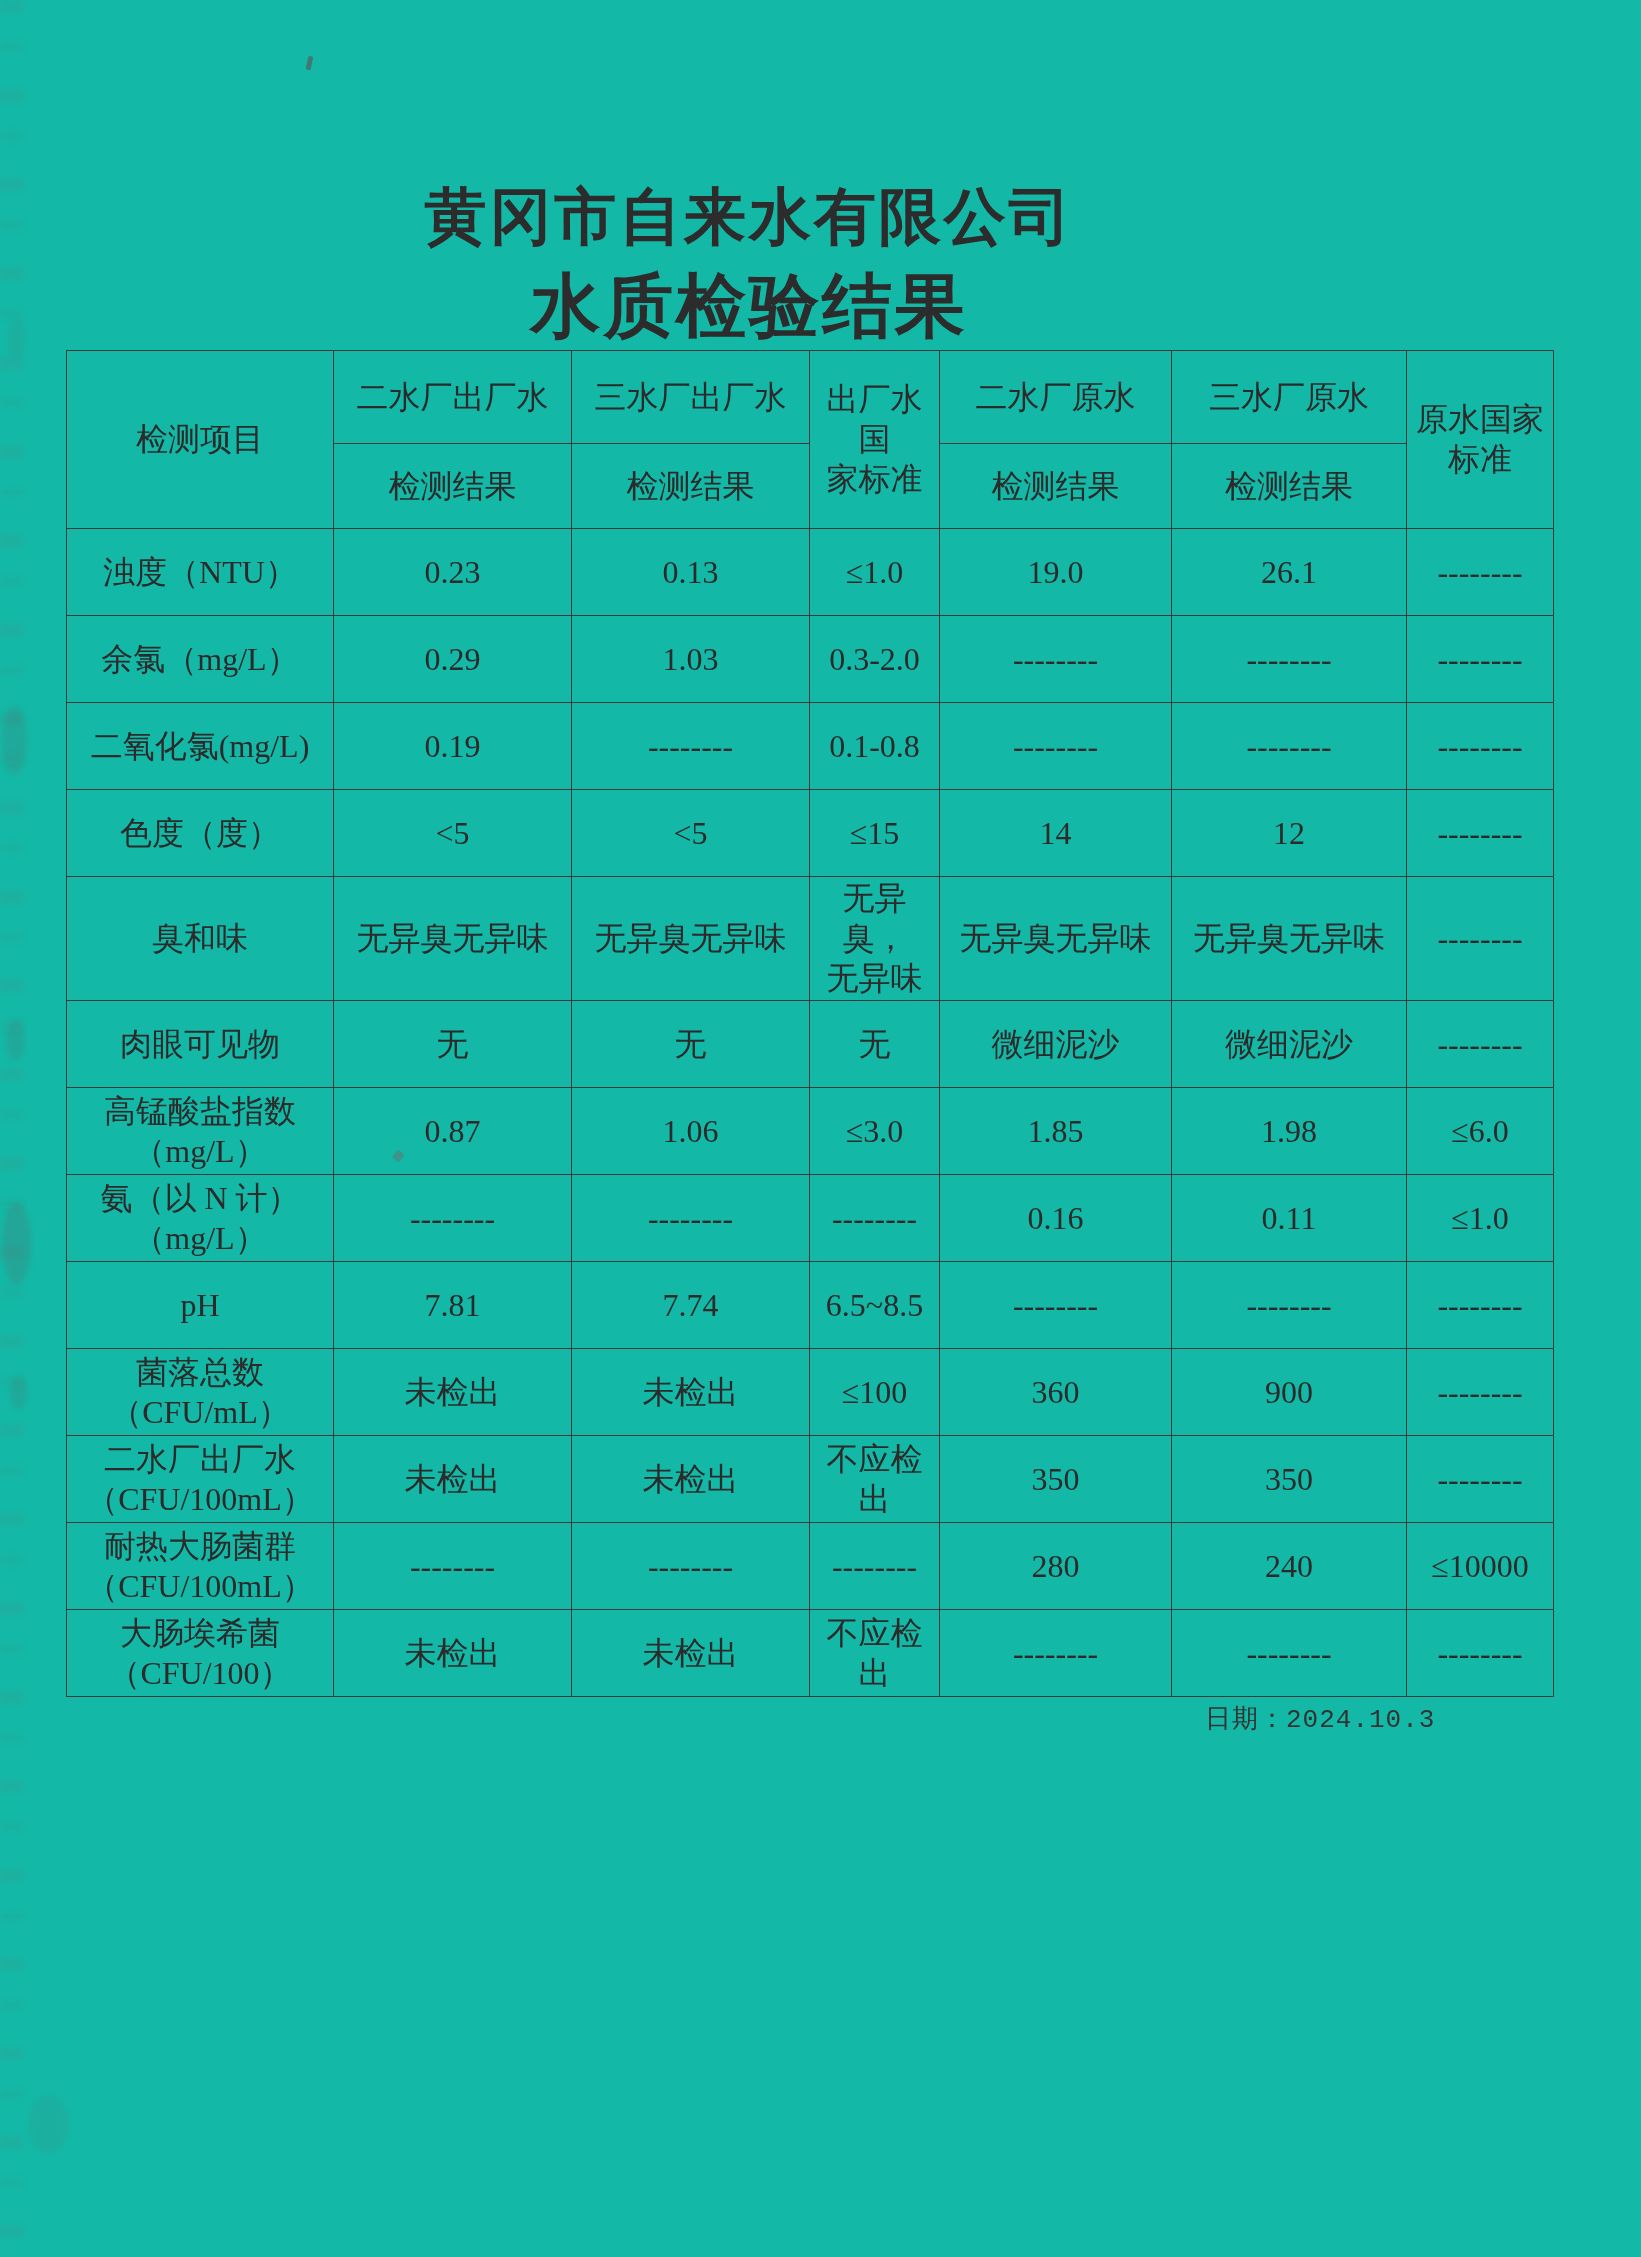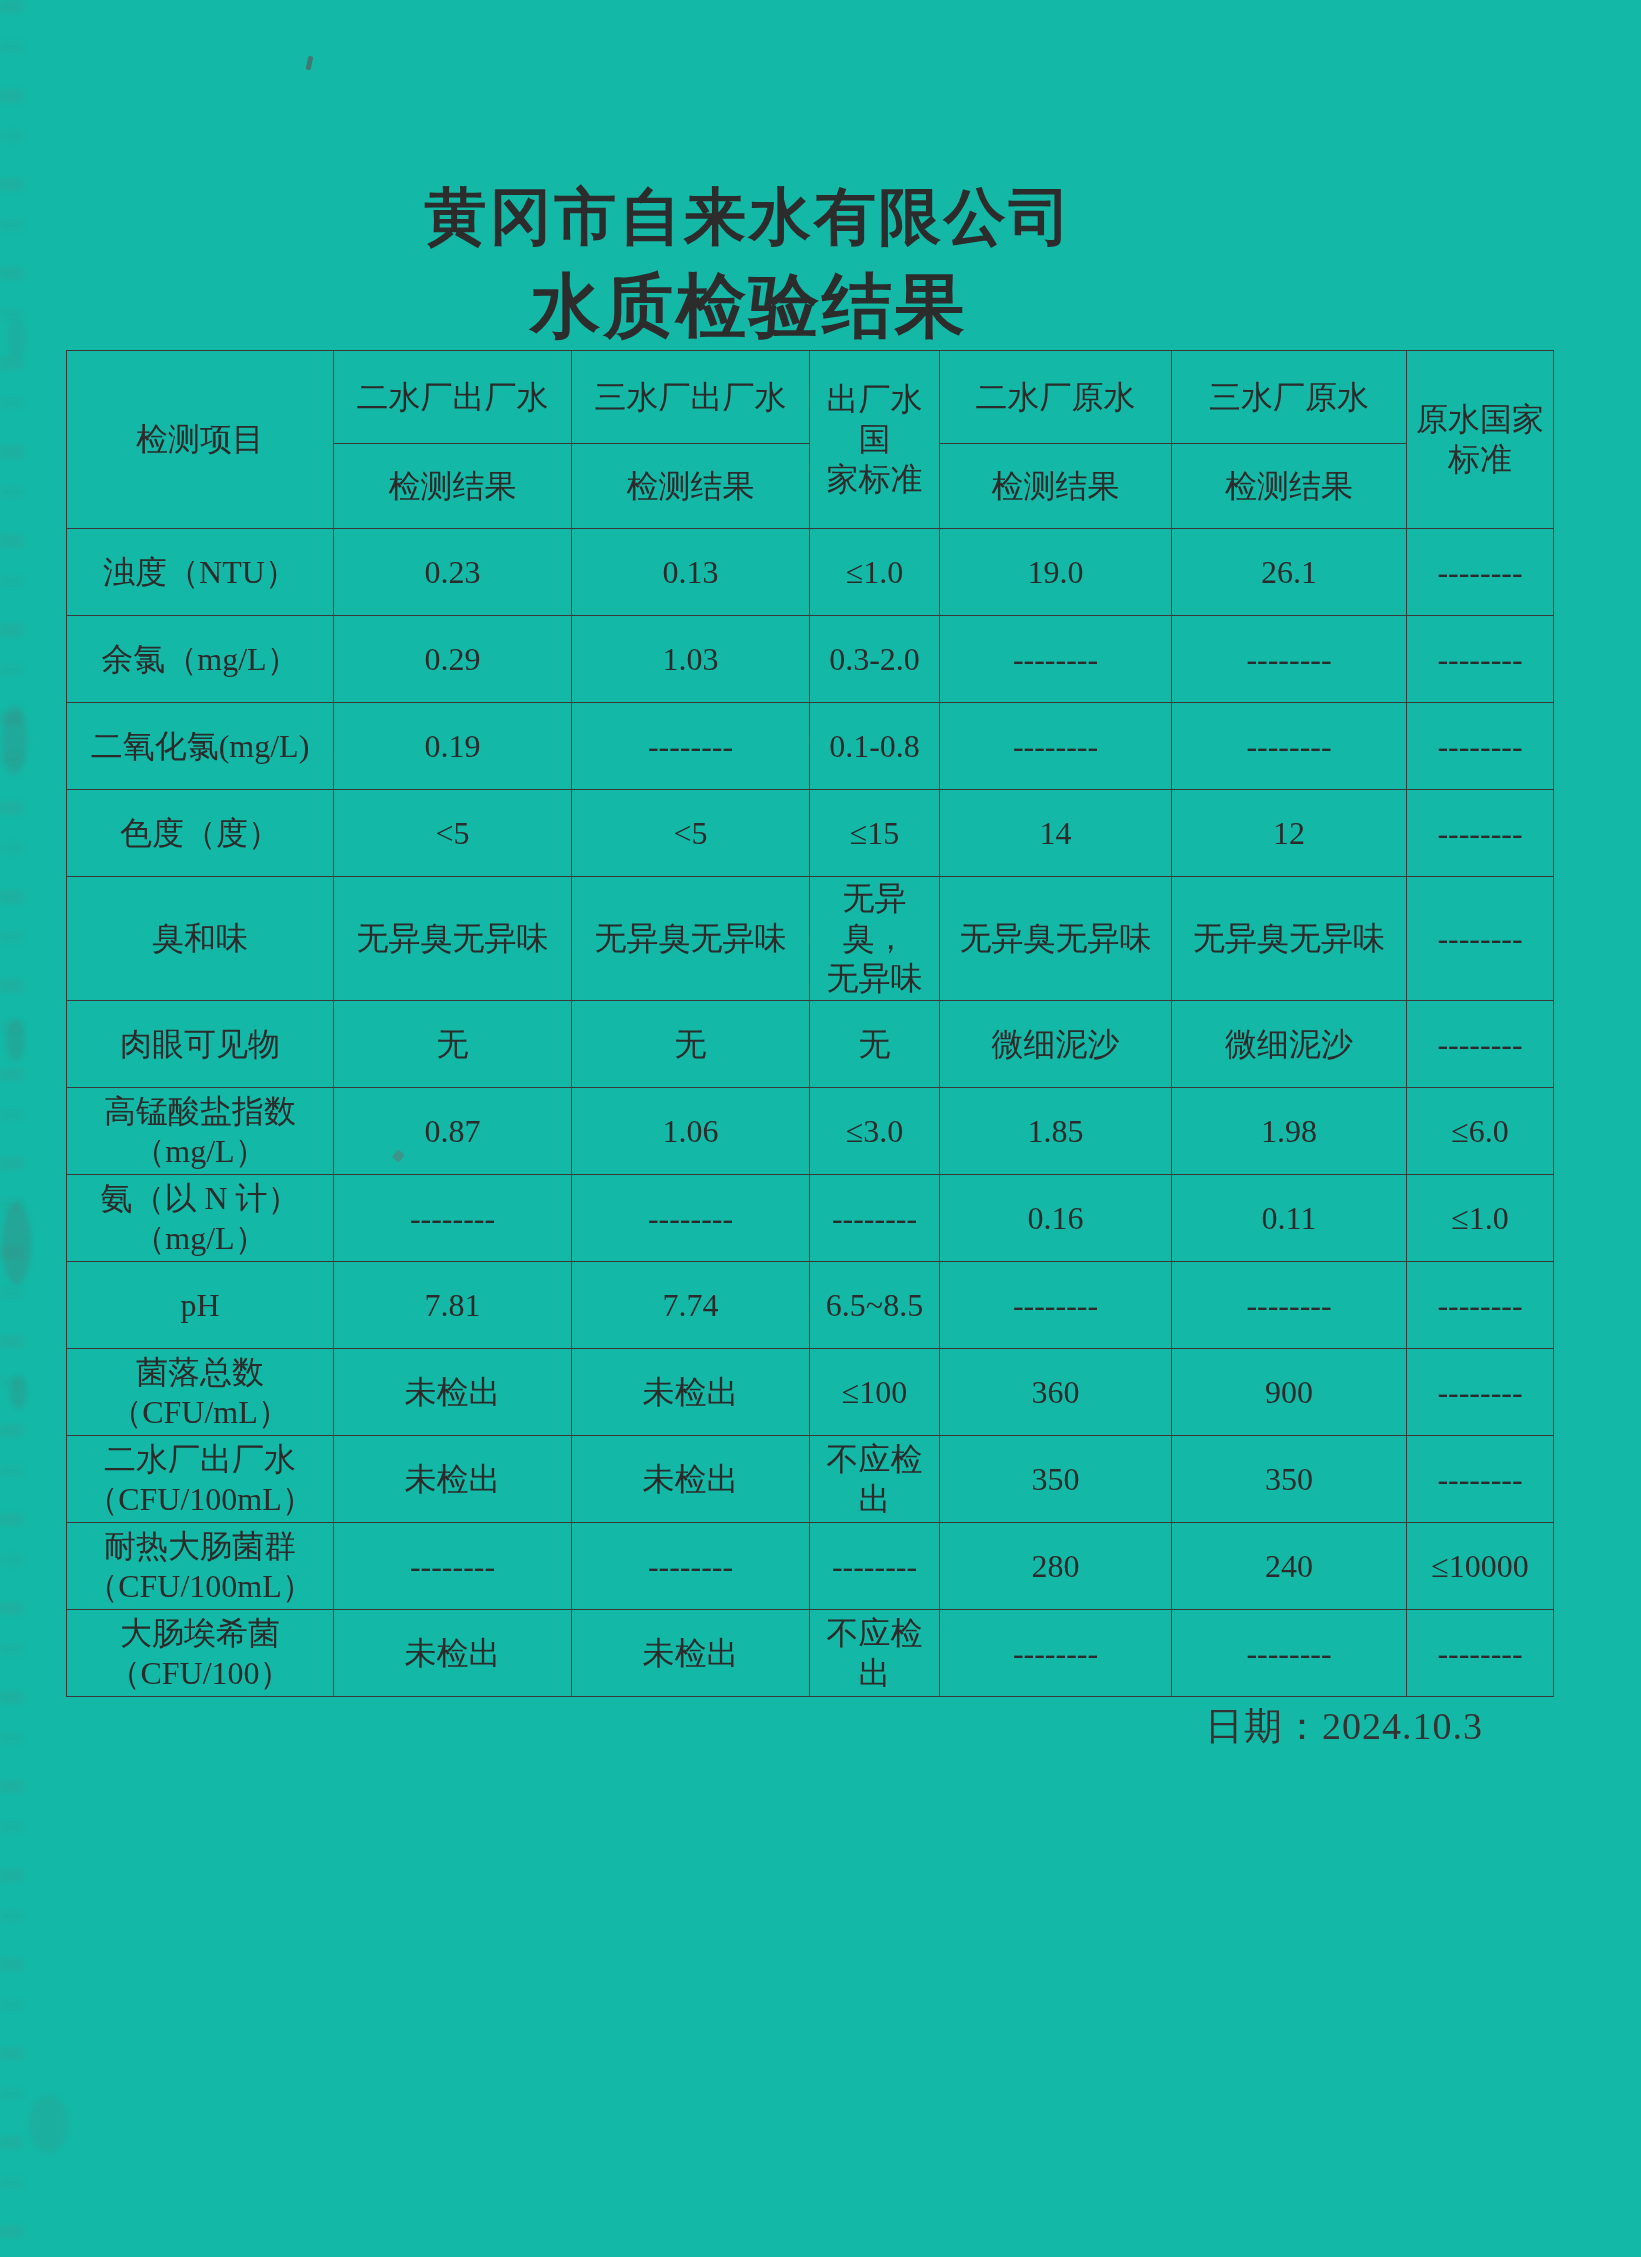--- a/index.html
+++ b/index.html
@@ -50,21 +50,21 @@
   .result-table thead tr.h1 th { height:88px; }
   .result-table thead tr.h2 th { height:80px; }
   .result-table tbody tr { height:87px; }
   .c-item  { font-weight:700; color:#222;font-family:Liberation Serif, serif; }
   .c-std   { font-weight:700; color:#222; }
   .h-plant { font-weight:400; }
   .h-res   { font-weight:400; }
   
   .date-line {
     position:absolute; left:1205px; top:1701px;
-    font-size:38px; color:#333; letter-spacing:1px;
+    font-size:26px; color:#333; letter-spacing:1px;font-family:Liberation Mono, monospace;
   }
 </style>
 </head>
 <body>
 
 <div class="page">
 
   <div class="edge-noise"></div>
   <div class="blob b1"></div>
   <div class="blob b2"></div>

